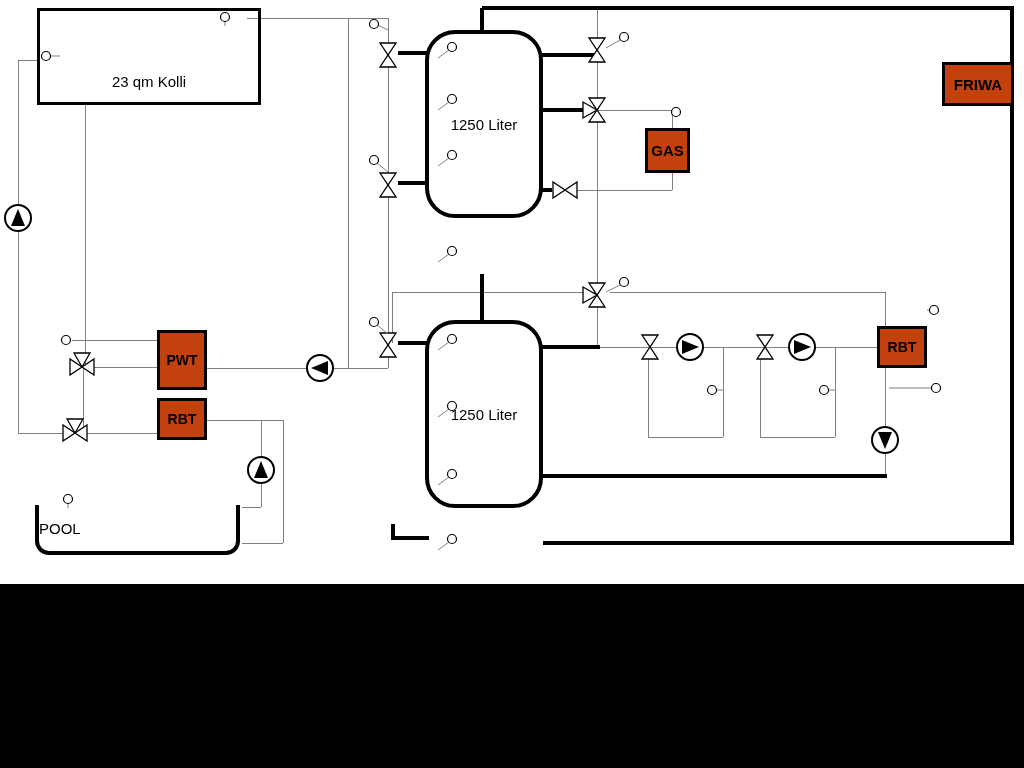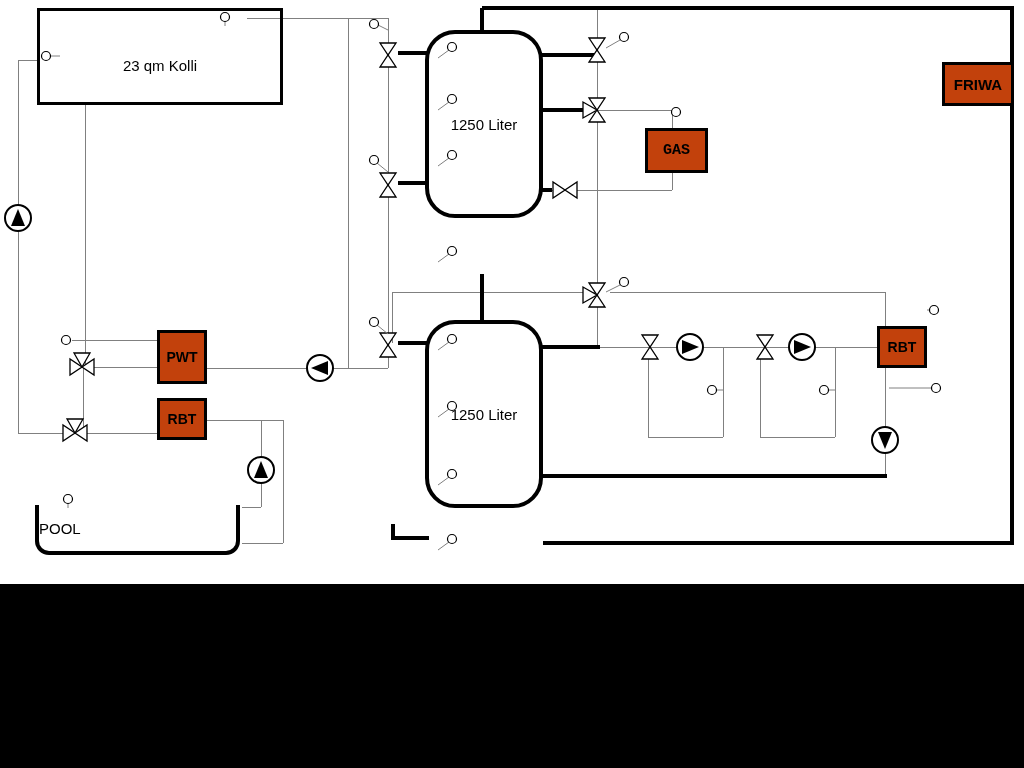--- a/index.html
+++ b/index.html
@@ -2,28 +2,28 @@
 <html><head>
 <meta charset="utf-8">
 <style>
   html,body{margin:0;padding:0;background:#fff;}
   .stage{position:relative;width:1024px;height:768px;background:#ffffff;overflow:hidden;
          font-family:"Liberation Sans",sans-serif;color:#000;}
   svg{position:absolute;left:0;top:0;}
   .box{position:absolute;box-sizing:border-box;display:flex;align-items:center;justify-content:center;
        font-size:15px;background:#c2410c;}
   .outline3{border:3px solid #000;}
-  .collector{left:37px;top:8px;width:246px;height:97px;align-items:flex-end;padding-bottom:28px;background:transparent;justify-content:center;}
+  .collector{left:37px;top:8px;width:224px;height:97px;align-items:flex-end;padding-bottom:12px;background:transparent;justify-content:center;}
   .tank{position:absolute;box-sizing:border-box;width:118px;height:188px;border:4px solid #000;
         border-radius:30px;background:transparent;display:flex;align-items:center;justify-content:center;font-size:15px;}
   .tank1{left:425px;top:30px;}
   .tank2{left:425px;top:320px;}
-  .gas{left:645px;top:128px;width:63px;height:45px;font-weight:bold;font-family:Liberation Mono, monospace;}
+  .gas{left:645px;top:128px;width:45px;height:45px;font-weight:bold;}
   .friwa{left:942px;top:62px;width:72px;height:44px;font-weight:bold;}
-  .pwt{left:157px;top:330px;width:50px;height:54px;font-weight:bold;font-size:14px;}
+  .pwt{left:157px;top:330px;width:50px;height:60px;font-weight:bold;font-size:14px;}
   .rbtl{left:157px;top:398px;width:50px;height:42px;font-weight:bold;font-size:14px;}
   .rbtr{left:877px;top:326px;width:50px;height:42px;font-weight:bold;font-size:14px;}
   .pool{position:absolute;box-sizing:border-box;left:35px;top:505px;width:205px;height:50px;
         border-left:4px solid #000;border-right:4px solid #000;border-bottom:4px solid #000;
         border-radius:0 0 14px 14px;display:flex;align-items:center;font-size:15px;}
   .mask{position:absolute;left:0;top:584px;width:1024px;height:184px;background:#000;}
 </style>
 </head>
 <body>
 

